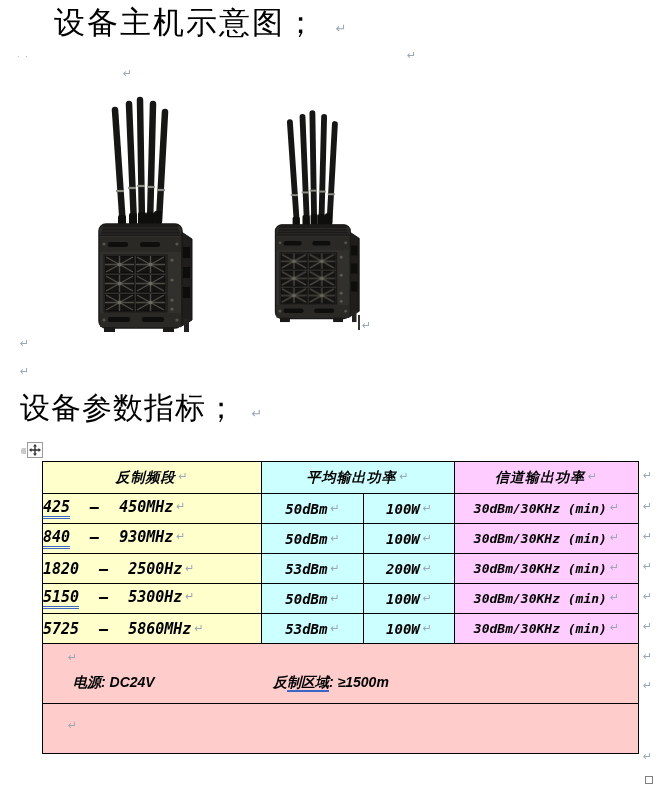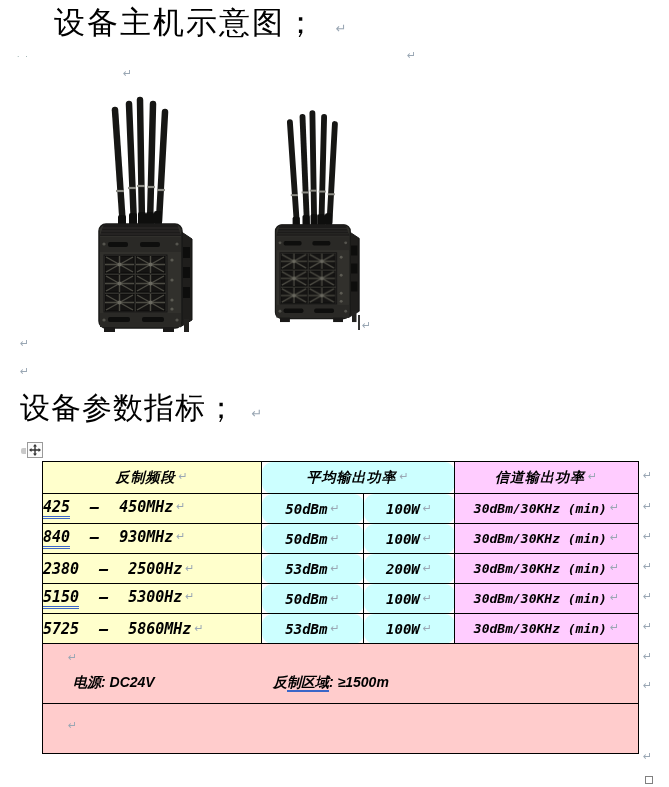--- a/index.html
+++ b/index.html
@@ -22,21 +22,21 @@
   
   .device{position:absolute;}
 
   
   #spec-table{position:absolute;left:42px;top:461px;border-collapse:collapse;table-layout:fixed;}
   #spec-table td,#spec-table th{border:1px solid var(--border,#000);padding:0;overflow:hidden;white-space:nowrap;font-style:italic;}
   #spec-table thead tr{height:32px;}
   #spec-table tbody tr.data-row{height:30px;}
   th{font-size:14px;font-weight:700;letter-spacing:1px;}
   .bg-band{background:var(--band-bg,#FFFFCC);}
-  .bg-avg{background:var(--avg-bg,#CCFFFF);border-radius:11px;}
+  .bg-avg{background:var(--avg-bg,#CCFFFF);}
   .bg-channel{background:var(--channel-bg,#FFCCFF);}
   .bg-footer{background:var(--footer-bg,#FFCCCC);}
   .band-cell{text-align:left;padding-left:13px;font-family:"DejaVu Sans Mono","Liberation Mono",monospace;
              font-size:15px;font-weight:700;}
   .seg{display:inline-block;}
   .seg + .seg{margin-left:20px;}
   .seg.attached{margin-left:0;}
   .u-double{border-bottom:3px double var(--underline,#3A66C8);padding-bottom:0px;}
   .u-single{border-bottom:2px solid var(--underline,#3A66C8);}
   .num-cell{text-align:center;font-family:"DejaVu Sans Mono","Liberation Mono",monospace;
@@ -201,21 +201,21 @@
           <td class="num-cell bg-avg"><span>100W</span><span class="pilcrow">↵</span></td>
           <td class="channel-cell bg-channel"><span>30dBm/30KHz (min)</span><span class="pilcrow">↵</span></td>
         </tr>
         <tr class="data-row">
           <td class="band-cell bg-band"><span class="seg u-double">840</span><span class="seg">–</span><span class="seg">930MHz</span><span class="pilcrow">↵</span></td>
           <td class="num-cell bg-avg"><span>50dBm</span><span class="pilcrow">↵</span></td>
           <td class="num-cell bg-avg"><span>100W</span><span class="pilcrow">↵</span></td>
           <td class="channel-cell bg-channel"><span>30dBm/30KHz (min)</span><span class="pilcrow">↵</span></td>
         </tr>
         <tr class="data-row">
-          <td class="band-cell bg-band"><span class="seg">2380</span><span class="seg">–</span><span class="seg">2500Hz</span><span class="pilcrow">↵</span></td>
+          <td class="band-cell bg-band"><span class="seg">1820</span><span class="seg">–</span><span class="seg">2500Hz</span><span class="pilcrow">↵</span></td>
           <td class="num-cell bg-avg"><span>53dBm</span><span class="pilcrow">↵</span></td>
           <td class="num-cell bg-avg"><span>200W</span><span class="pilcrow">↵</span></td>
           <td class="channel-cell bg-channel"><span>30dBm/30KHz (min)</span><span class="pilcrow">↵</span></td>
         </tr>
         <tr class="data-row">
           <td class="band-cell bg-band"><span class="seg u-double">5150</span><span class="seg">–</span><span class="seg">5300Hz</span><span class="pilcrow">↵</span></td>
           <td class="num-cell bg-avg"><span>50dBm</span><span class="pilcrow">↵</span></td>
           <td class="num-cell bg-avg"><span>100W</span><span class="pilcrow">↵</span></td>
           <td class="channel-cell bg-channel"><span>30dBm/30KHz (min)</span><span class="pilcrow">↵</span></td>
         </tr>

